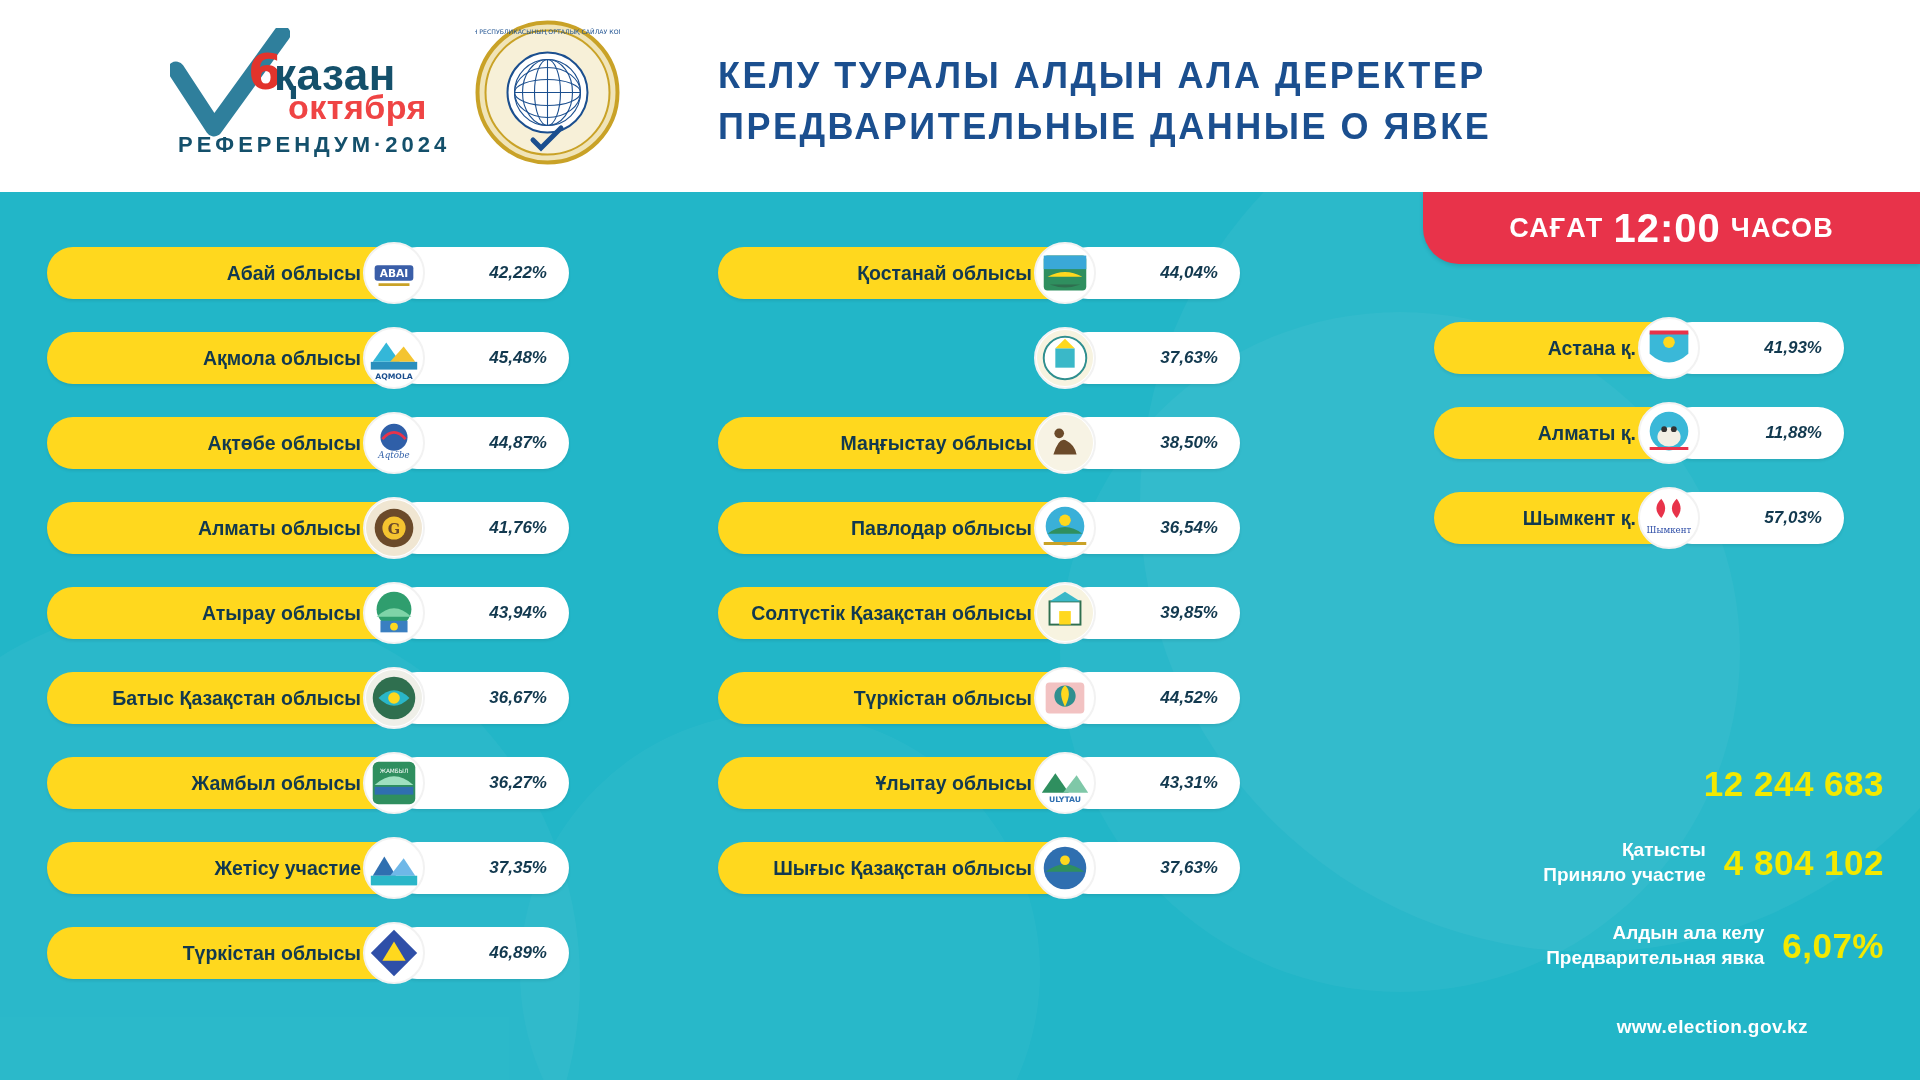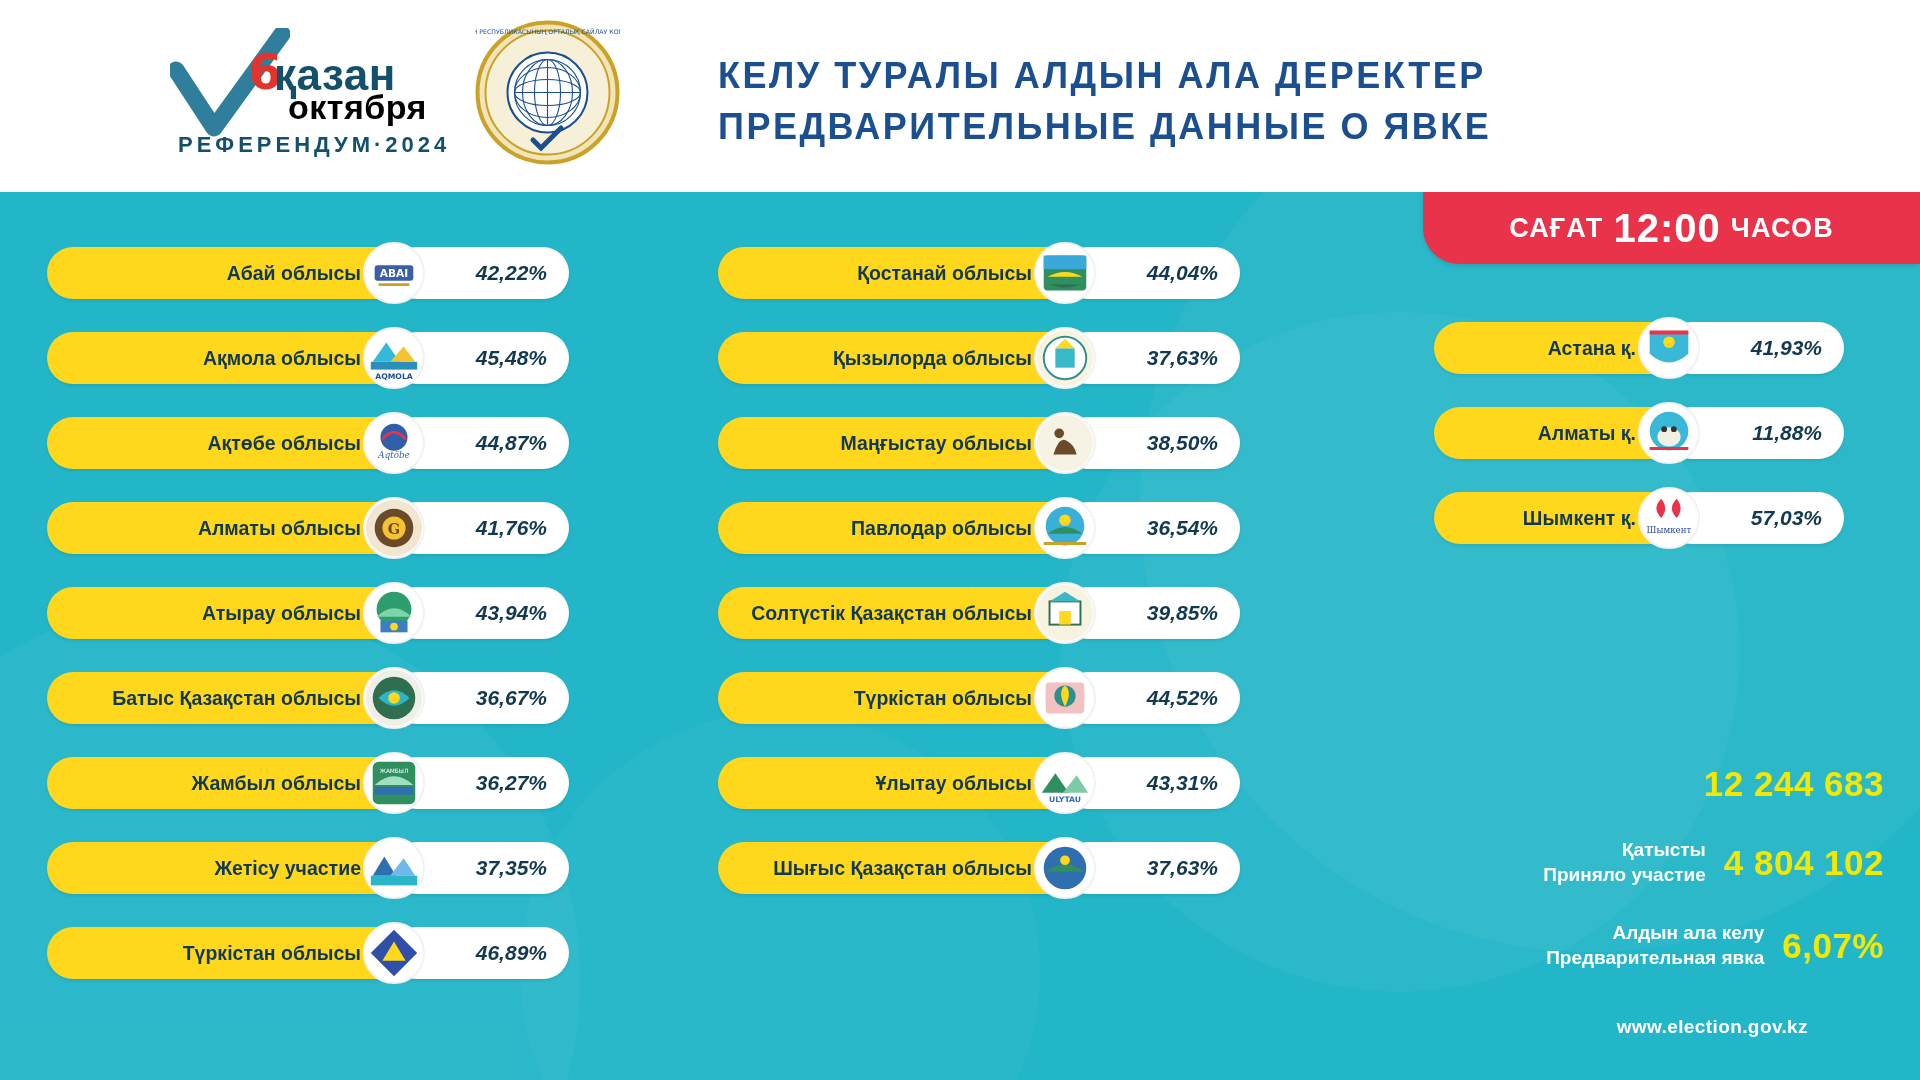--- a/index.html
+++ b/index.html
@@ -35,21 +35,21 @@
     line-height: 1;
     font-family: "DejaVu Sans", sans-serif;
   }
   .logo-ref .kazan {
     position: absolute; left: 104px; top: 30px;
     font-size: 44px; font-weight: bold; color: #14506b;
     letter-spacing: .5px;
   }
   .logo-ref .oct {
     position: absolute; left: 118px; top: 68px;
-    font-size: 34px; font-weight: bold; color: #000000;
+    font-size: 34px; font-weight: bold; color: #ef4444;
     letter-spacing: .5px;
   }
   .logo-ref .refline {
     position: absolute; left: 8px; top: 112px;
     font-size: 22px; font-weight: bold; color: #14506b;
     letter-spacing: 4px;
   }
 
   .cec-seal {
     position: absolute;
@@ -140,21 +140,21 @@
     padding-right: 22px;
     box-shadow: 0 2px 3px rgba(0,0,0,0.08);
   }
   .row .name {
     font-size: 19.5px;
     font-weight: bold;
     color: #12394f;
     white-space: nowrap;
   }
   .row .pct {
-    font-size: 21px;
+    font-size: 17px;
     font-weight: bold;
     color: #12394f;
     font-style: italic;
     white-space: nowrap;
   }
   .row .emblem {
     position: absolute;
     top: -5px;
     width: 62px; height: 62px;
     border-radius: 50%;
@@ -471,23 +471,20 @@
             <path d="M12 34 q18 -10 36 0" fill="#ffd81e"></path>
             <path d="M14 42 q16 6 32 0" fill="#2f6f4f"></path>
           </svg>
       </div>
       <div class="white">
         <span class="pct">44,04%</span>
       </div>
     </div>
 
     <div class="row">
-      <div class="yellow">
-        <span class="name">Қызылорда облысы</span>
-      </div>
       <div class="emblem">
         <svg viewBox="0 0 60 60">
             <circle cx="30" cy="30" r="29" fill="#f7f3e0"></circle>
             <circle cx="30" cy="30" r="22" fill="#fff" stroke="#2f8f8f" stroke-width="2"></circle>
             <rect x="20" y="20" width="20" height="20" fill="#3ab8c8"></rect>
             <path d="M20 20 L30 10 L40 20 Z" fill="#ffd81e"></path>
           </svg>
       </div>
       <div class="white">
         <span class="pct">37,63%</span>

